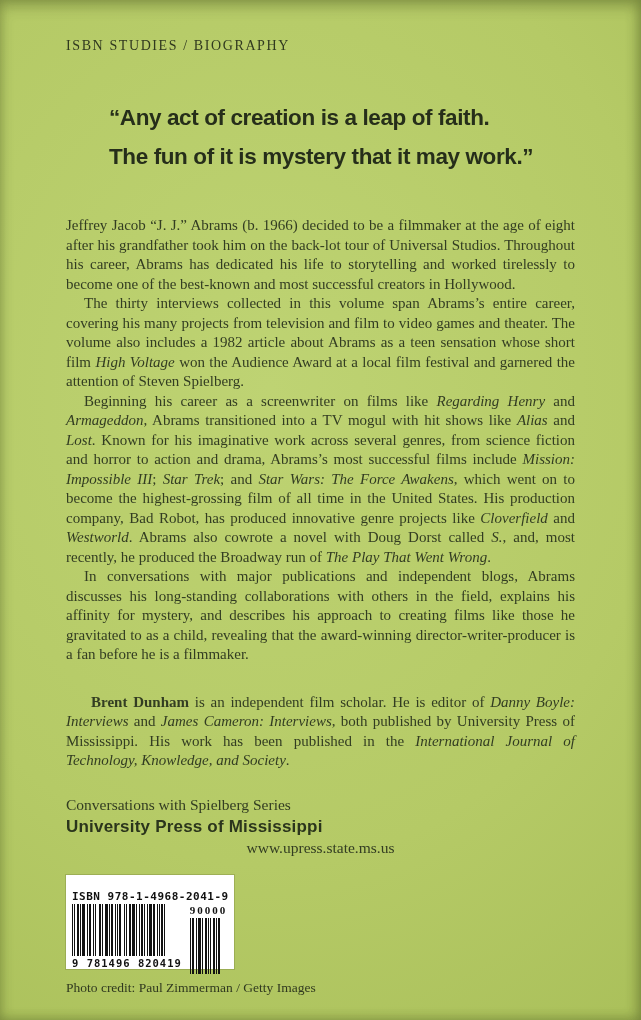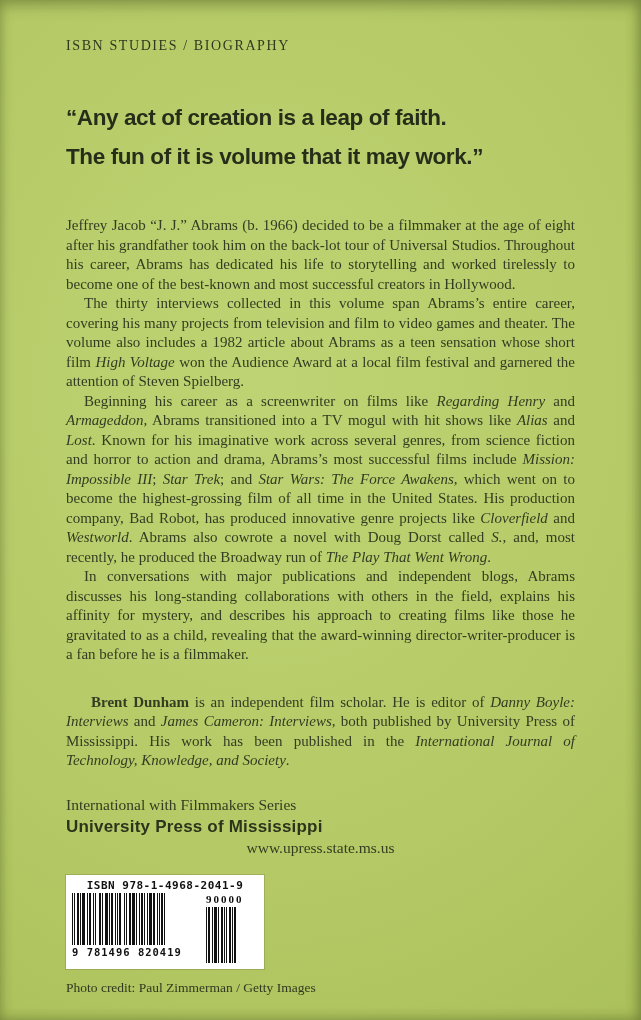--- a/index.html
+++ b/index.html
@@ -26,20 +26,21 @@
     font-weight:400;
   }
   .quote{
     margin-top:44px;
     font-family:"Liberation Sans","DejaVu Sans",sans-serif;
     font-weight:bold;
     font-size:22.5px;
     letter-spacing:-0.4px;
     line-height:39px;
     color:#262e1a;
+    margin-left:43px;
   }
   .bodytext{
     margin-top:40px;
     font-size:15px;
     line-height:19.5px;
     text-align:justify;
     color:#333d22;
   }
   .bodytext p{margin:0;}
   .bodytext p.ind{text-indent:18px;}
@@ -61,24 +62,24 @@
     font-weight:bold;
     font-size:17px;line-height:23px;
     letter-spacing:0.2px;
     color:#2b351c;
   }
   .imprint .website{
     font-size:15.5px;line-height:20px;color:#333d22;text-align:center;
   }
   .barcode-box{
     margin-top:17px;
-    width:198px;height:94px;
+    width:168px;height:94px;
     box-sizing:border-box;
     background:#ffffff;
-    padding:4px 6px 3px 6px;
+    padding:15px 6px 3px 6px;
     box-shadow:0 0 0 1px rgba(90,100,40,.25);
   }
   .isbn-row{
     font-family:"DejaVu Sans Mono","Liberation Mono",monospace;
     font-weight:bold;
     font-size:11px;
     letter-spacing:0.5px;
     color:#111;
     text-align:center;
     white-space:nowrap;
@@ -115,34 +116,34 @@
 </style>
 </head>
 <body>
 
 <div class="cover">
 
   <div class="category">ISBN STUDIES / BIOGRAPHY</div>
 
   <div class="quote">
     <div>“Any act of creation is a leap of faith.</div>
-    <div>The fun of it is volume that it may work.”</div>
+    <div>The fun of it is mystery that it may work.”</div>
   </div>
 
   <div class="bodytext">
     <p><span>Jeffrey Jacob “J. J.” Abrams (b. 1966) decided to be a filmmaker at the age of eight after his grandfather took him on the back-lot tour of Universal Studios. Throughout his career, Abrams has dedicated his life to storytelling and worked tirelessly to become one of the best-known and most successful creators in Hollywood.</span></p>
     <p class="ind"><span>The thirty interviews collected in this volume span Abrams’s entire career, covering his many projects from television and film to video games and theater. The volume also includes a 1982 article about Abrams as a teen sensation whose short film </span><span class="it">High Voltage</span><span> won the Audience Award at a local film festival and garnered the attention of Steven Spielberg.</span></p>
     <p class="ind"><span>Beginning his career as a screenwriter on films like </span><span class="it">Regarding Henry</span><span> and </span><span class="it">Armageddon</span><span>, Abrams transitioned into a TV mogul with hit shows like </span><span class="it">Alias</span><span> and </span><span class="it">Lost</span><span>. Known for his imaginative work across several genres, from science fiction and horror to action and drama, Abrams’s most successful films include </span><span class="it">Mission: Impossible III</span><span>; </span><span class="it">Star Trek</span><span>; and </span><span class="it">Star Wars: The Force Awakens</span><span>, which went on to become the highest-grossing film of all time in the United States. His production company, Bad Robot, has produced innovative genre projects like </span><span class="it">Cloverfield</span><span> and </span><span class="it">Westworld</span><span>. Abrams also cowrote a novel with Doug Dorst called </span><span class="it">S.</span><span>, and, most recently, he produced the Broadway run of </span><span class="it">The Play That Went Wrong</span><span>.</span></p>
     <p class="ind"><span>In conversations with major publications and independent blogs, Abrams discusses his long-standing collaborations with others in the field, explains his affinity for mystery, and describes his approach to creating films like those he gravitated to as a child, revealing that the award-winning director-writer-producer is a fan before he is a filmmaker.</span></p>
   </div>
 
   <div class="bio"><span class="bd">Brent Dunham</span><span> is an independent film scholar. He is editor of </span><span class="it">Danny Boyle: Interviews</span><span> and </span><span class="it">James Cameron: Interviews</span><span>, both published by University Press of Mississippi. His work has been published in the </span><span class="it">International Journal of Technology, Knowledge, and Society</span><span>.</span></div>
 
   <div class="imprint">
-    <div class="series">International with Filmmakers Series</div>
+    <div class="series">Conversations with Spielberg Series</div>
     <div class="publisher">University Press of Mississippi</div>
     <div class="website">www.upress.state.ms.us</div>
   </div>
 
   <div class="barcode-box">
     <div class="isbn-row">ISBN 978-1-4968-2041-9</div>
     <div class="bars-row">
       <div class="main-bc">
         <div class="bars main-bars" id="main-bars">
             <div class="bar" style="width: 1px; margin-right: 1px;"></div>

